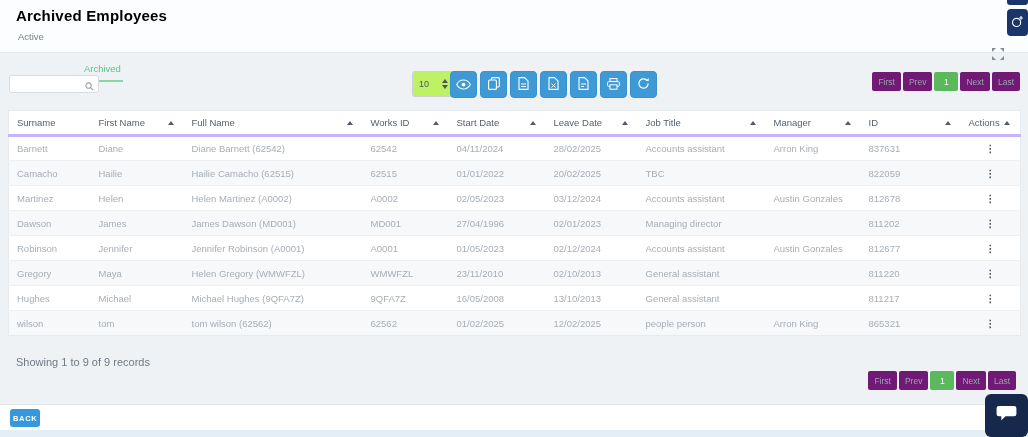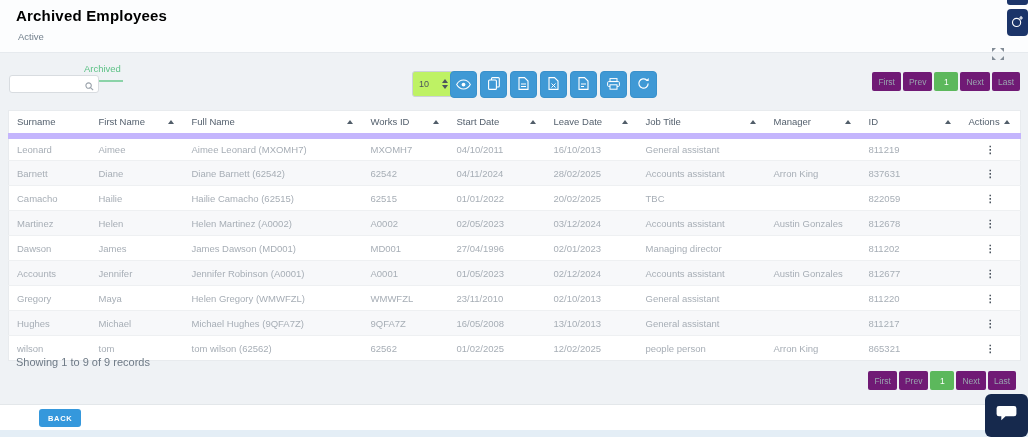--- a/index.html
+++ b/index.html
@@ -35,34 +35,34 @@
   .export-btn { width:27px; height:27px; background:#3f99d5; border:1px solid #3a91cb; border-radius:4px; display:flex; align-items:center; justify-content:center; cursor:pointer; }
 
   .pagination { position:absolute; display:flex; gap:2px; }
   .pagination.top { right:8px; top:72px; }
   .pagination.bottom { right:12px; top:371px; }
   .page-btn { min-width:24px; padding:0 6px; height:19px; background:#701a75; color:#9aa5af; font-size:8.5px; display:flex; align-items:center; justify-content:center; border-radius:2px; cursor:pointer; }
   .page-btn.active { background:#5cb85c; color:#fff; }
 
   
   .data-table { position:absolute; left:8px; top:110px; width:1012px; border-collapse:collapse; table-layout:fixed; background:#fff; font-size:9.5px; border:1px solid #e8ebee; }
-  .data-table th { height:25px; font-weight:400; color:#55616e; border-bottom:6px solid #c4b5fd; }
+  .data-table th { height:25px; font-weight:400; color:#55616e; border-bottom:3px solid #c4b5fd; }
   .th-flex { display:flex; justify-content:space-between; align-items:center; padding:0 10px 0 8px; }
   .sort-caret { width:0; height:0; border-left:3px solid transparent; border-right:3px solid transparent; border-bottom:4px solid #515d69; }
   .data-table tbody tr { border-top:1px solid #eef0f2; }
   .data-table tbody tr:nth-child(even) { background:#f7f8fa; }
   .data-table td { height:25px; padding:0 8px; color:#a7aeb6; white-space:nowrap; overflow:hidden; }
   .data-table td.actions { text-align:center; }
   .kebab { color:#454f59; font-size:10px; font-weight:bold; cursor:pointer; letter-spacing:0; }
 
   
   .showing { position:absolute; left:16px; top:356px; font-size:11px; color:#6e7a86; }
   .back-band { position:absolute; left:0; top:404px; width:100%; height:26px; background:#fff; border-top:1px solid #e3e7ea; }
   .bottom-strip { position:absolute; left:0; top:430px; width:100%; height:7px; background:#e4eef6; }
-  .back-button { position:absolute; left:10px; top:409px; height:18px; padding:0 9px; background:#3598dc; color:#fff; font-size:7.5px; font-weight:700; letter-spacing:.7px; border-radius:3px; display:flex; align-items:center; cursor:pointer;margin-left:29px; }
+  .back-button { position:absolute; left:10px; top:409px; height:18px; padding:0 3px; background:#3598dc; color:#fff; font-size:7.5px; font-weight:700; letter-spacing:.7px; border-radius:3px; display:flex; align-items:center; cursor:pointer; }
   .chat-widget { position:absolute; left:985px; top:394px; width:43px; height:43px; background:#16294d; border-radius:6px; display:flex; align-items:center; justify-content:center; cursor:pointer; }
 </style>
 </head>
 <body>
 
 <div class="screen">
 
   <div class="top-band">
     <div class="page-title">Archived Employees</div>
     <div class="tabs">
@@ -232,32 +232,20 @@
           <th>
             <div class="th-flex">
               <span>Actions</span>
               <span class="sort-caret"></span>
             </div>
           </th>
         </tr>
       </thead>
     <tbody id="tbody">
         <tr>
-          <td>Leonard</td>
-          <td>Aimee</td>
-          <td>Aimee Leonard (MXOMH7)</td>
-          <td>MXOMH7</td>
-          <td>04/10/2011</td>
-          <td>16/10/2013</td>
-          <td>General assistant</td>
-          <td></td>
-          <td>811219</td>
-          <td class="actions"><span class="kebab">⋮</span></td>
-        </tr>
-        <tr>
           <td>Barnett</td>
           <td>Diane</td>
           <td>Diane Barnett (62542)</td>
           <td>62542</td>
           <td>04/11/2024</td>
           <td>28/02/2025</td>
           <td>Accounts assistant</td>
           <td>Arron King</td>
           <td>837631</td>
           <td class="actions"><span class="kebab">⋮</span></td>
@@ -292,21 +280,21 @@
           <td>James Dawson (MD001)</td>
           <td>MD001</td>
           <td>27/04/1996</td>
           <td>02/01/2023</td>
           <td>Managing director</td>
           <td></td>
           <td>811202</td>
           <td class="actions"><span class="kebab">⋮</span></td>
         </tr>
         <tr>
-          <td>Accounts</td>
+          <td>Robinson</td>
           <td>Jennifer</td>
           <td>Jennifer Robinson (A0001)</td>
           <td>A0001</td>
           <td>01/05/2023</td>
           <td>02/12/2024</td>
           <td>Accounts assistant</td>
           <td>Austin Gonzales</td>
           <td>812677</td>
           <td class="actions"><span class="kebab">⋮</span></td>
         </tr>

